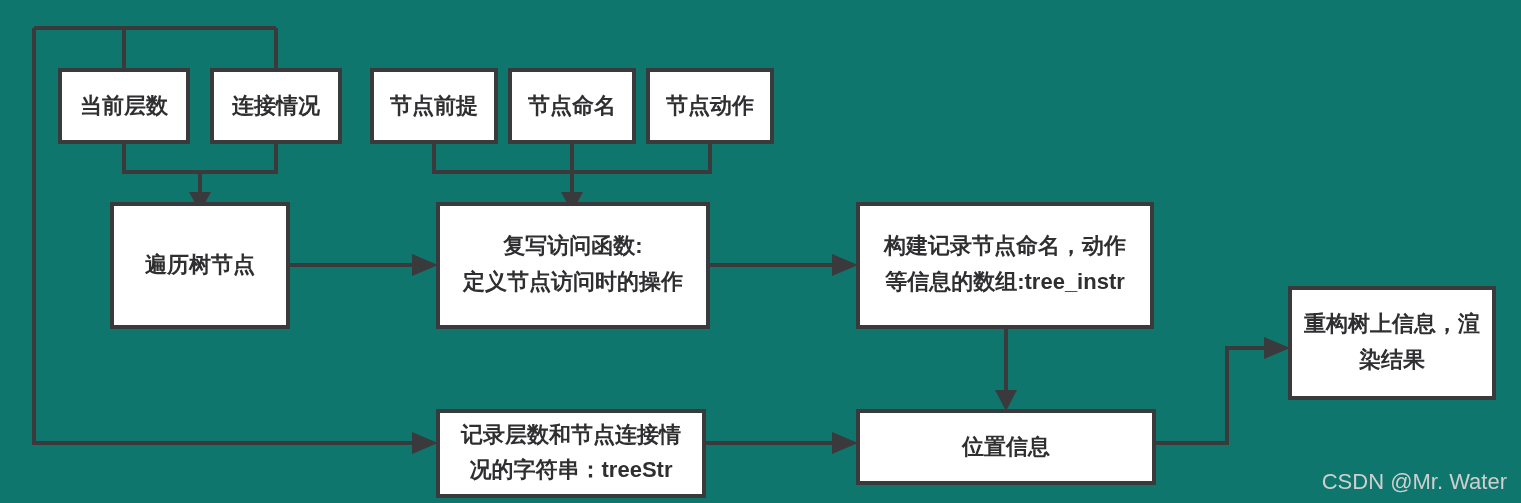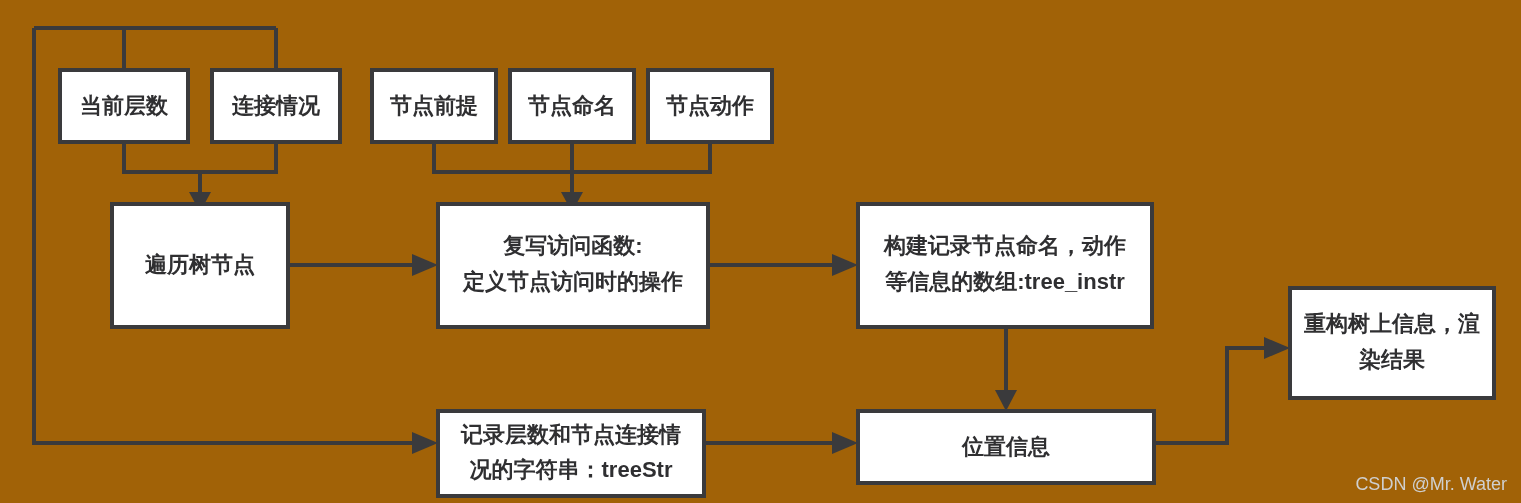--- a/index.html
+++ b/index.html
@@ -7,21 +7,21 @@
     padding: 0;
     background: #ffffff;
   }
   body {
     font-family: "Liberation Sans", "DejaVu Sans", sans-serif;
   }
   #diagram-root {
     position: relative;
     width: 1521px;
     height: 503px;
-    background: #a16207;
+    background: #0f766e;
     overflow: hidden;
   }
   svg.flow-canvas {
     position: absolute;
     top: 0;
     left: 0;
     width: 1521px;
     height: 503px;
     display: block;
   }
@@ -48,21 +48,21 @@
     text-anchor: middle;
     dominant-baseline: middle;
   }
   .label-sm { font-size: 22px; }
   .label-md { font-size: 22px; }
   .watermark {
     position: absolute;
     right: 14px;
     bottom: 8px;
     font-family: "Liberation Sans", "DejaVu Sans", sans-serif;
-    font-size: 18px;
+    font-size: 22px;
     color: #cfcfcf;
     user-select: none;
     white-space: nowrap;
   }
 </style>
 </head>
 <body>
 
 <div id="diagram-root">
 

